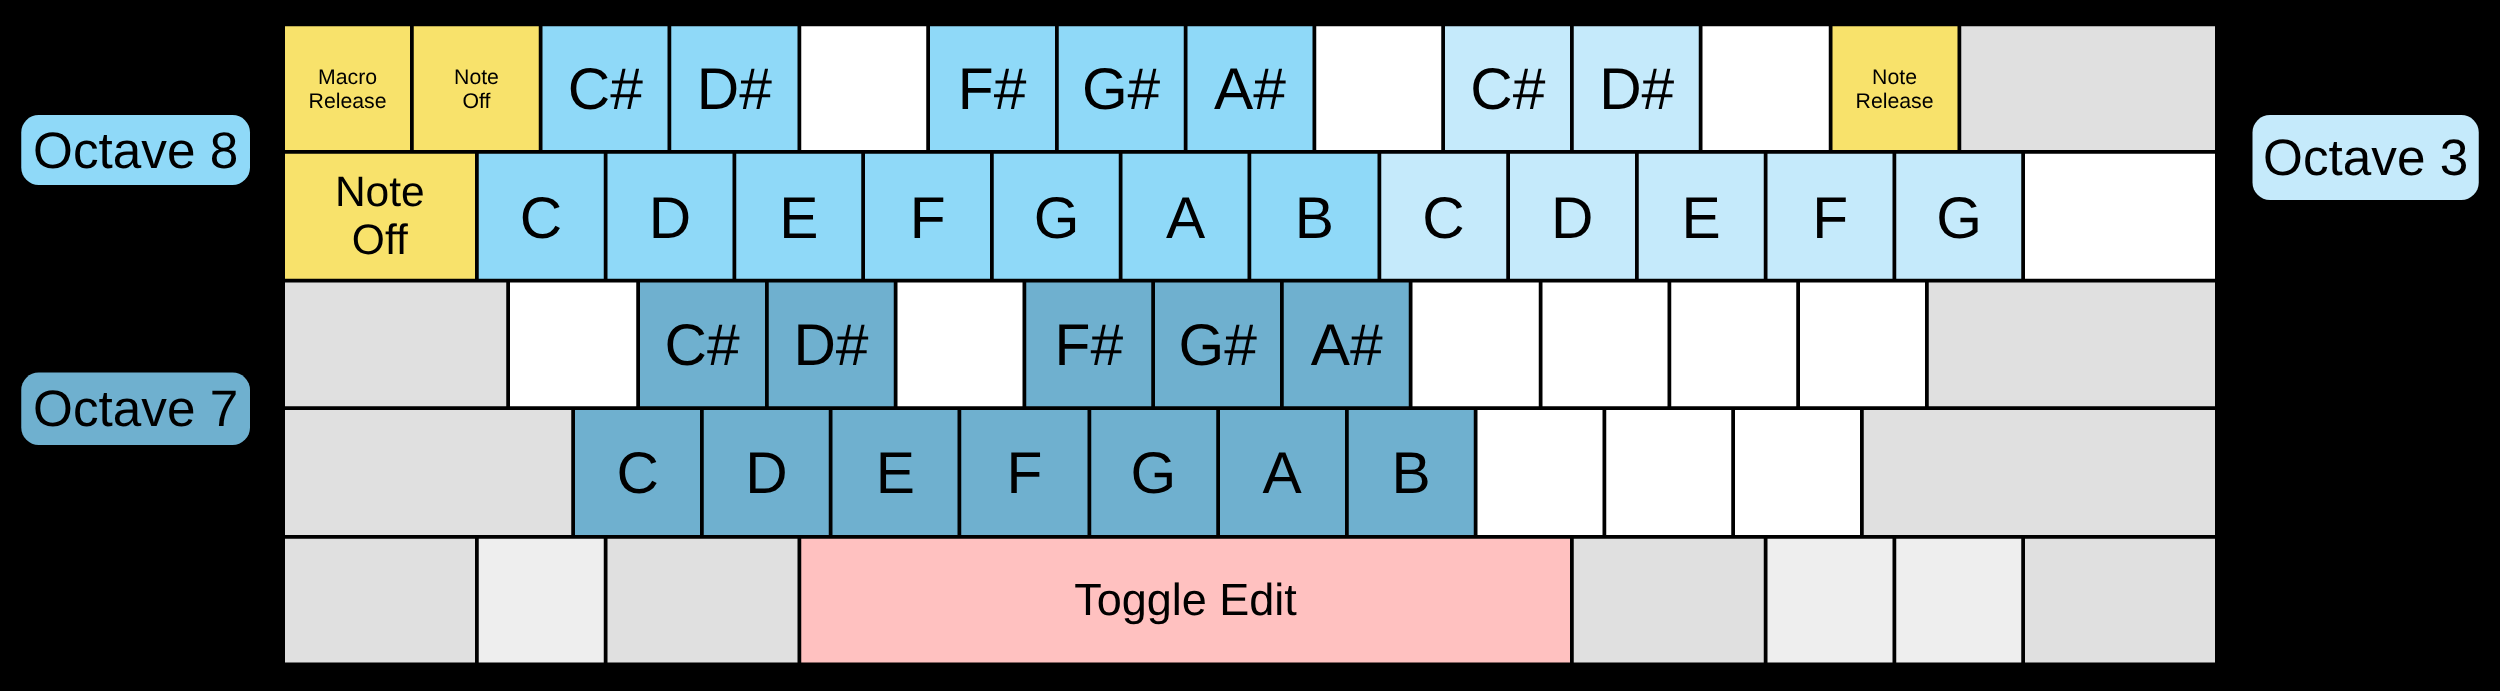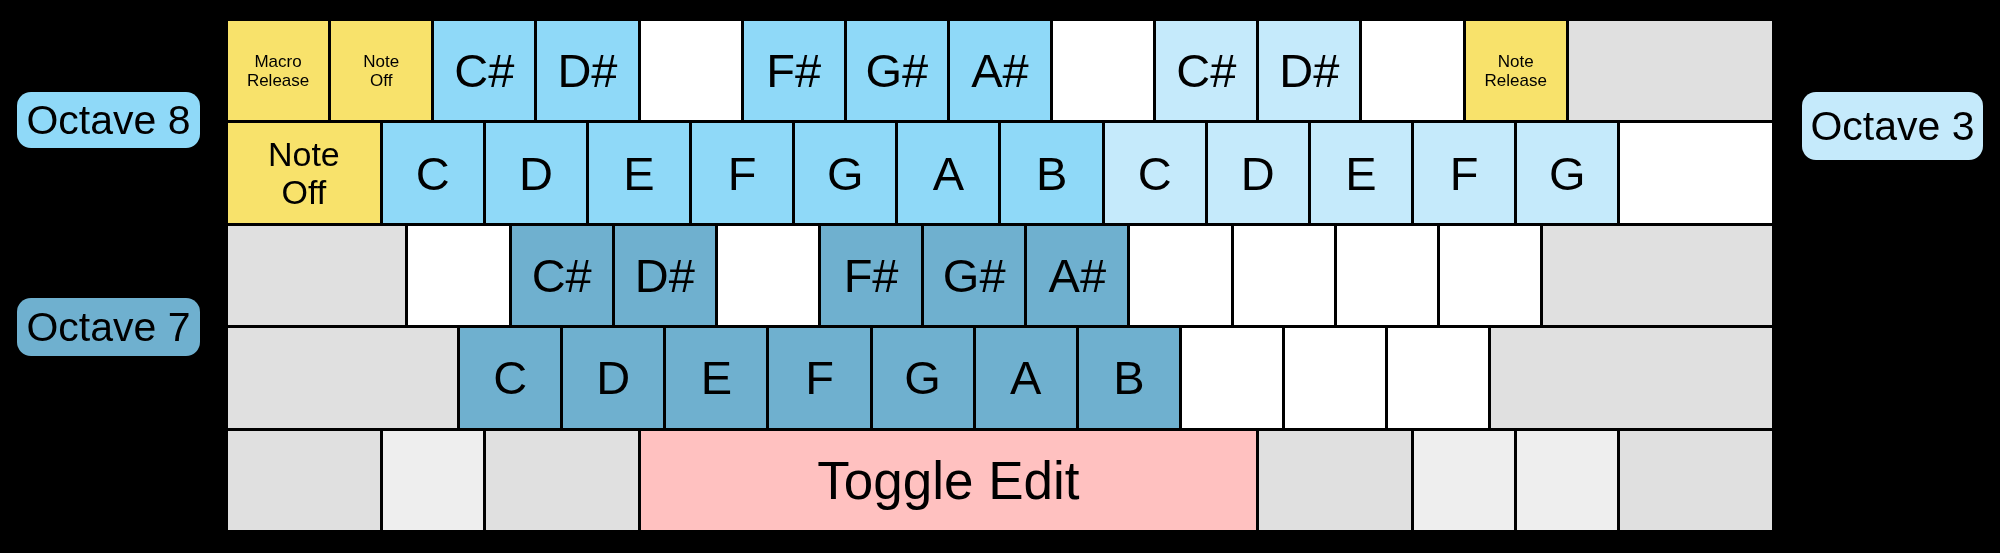--- a/index.html
+++ b/index.html
@@ -34,21 +34,21 @@
     flex-direction: column;
     align-items: center;
     justify-content: center;
     text-align: center;
     color: #000000;
     overflow: hidden;
   }
   .key.note   { font-size: 47px; }
   .key.small  { font-size: 17px; line-height: 1.12; }
   .key.medium { font-size: 34px; line-height: 1.12; }
-  .key.large  { font-size: 53px; }
+  .key.large  { font-size: 36px; }
   .octave-label {
     position: absolute;
     display: flex;
     align-items: center;
     justify-content: center;
     font-size: 41px;
     color: #000000;
     border-radius: 14px;
     white-space: nowrap;
   }

